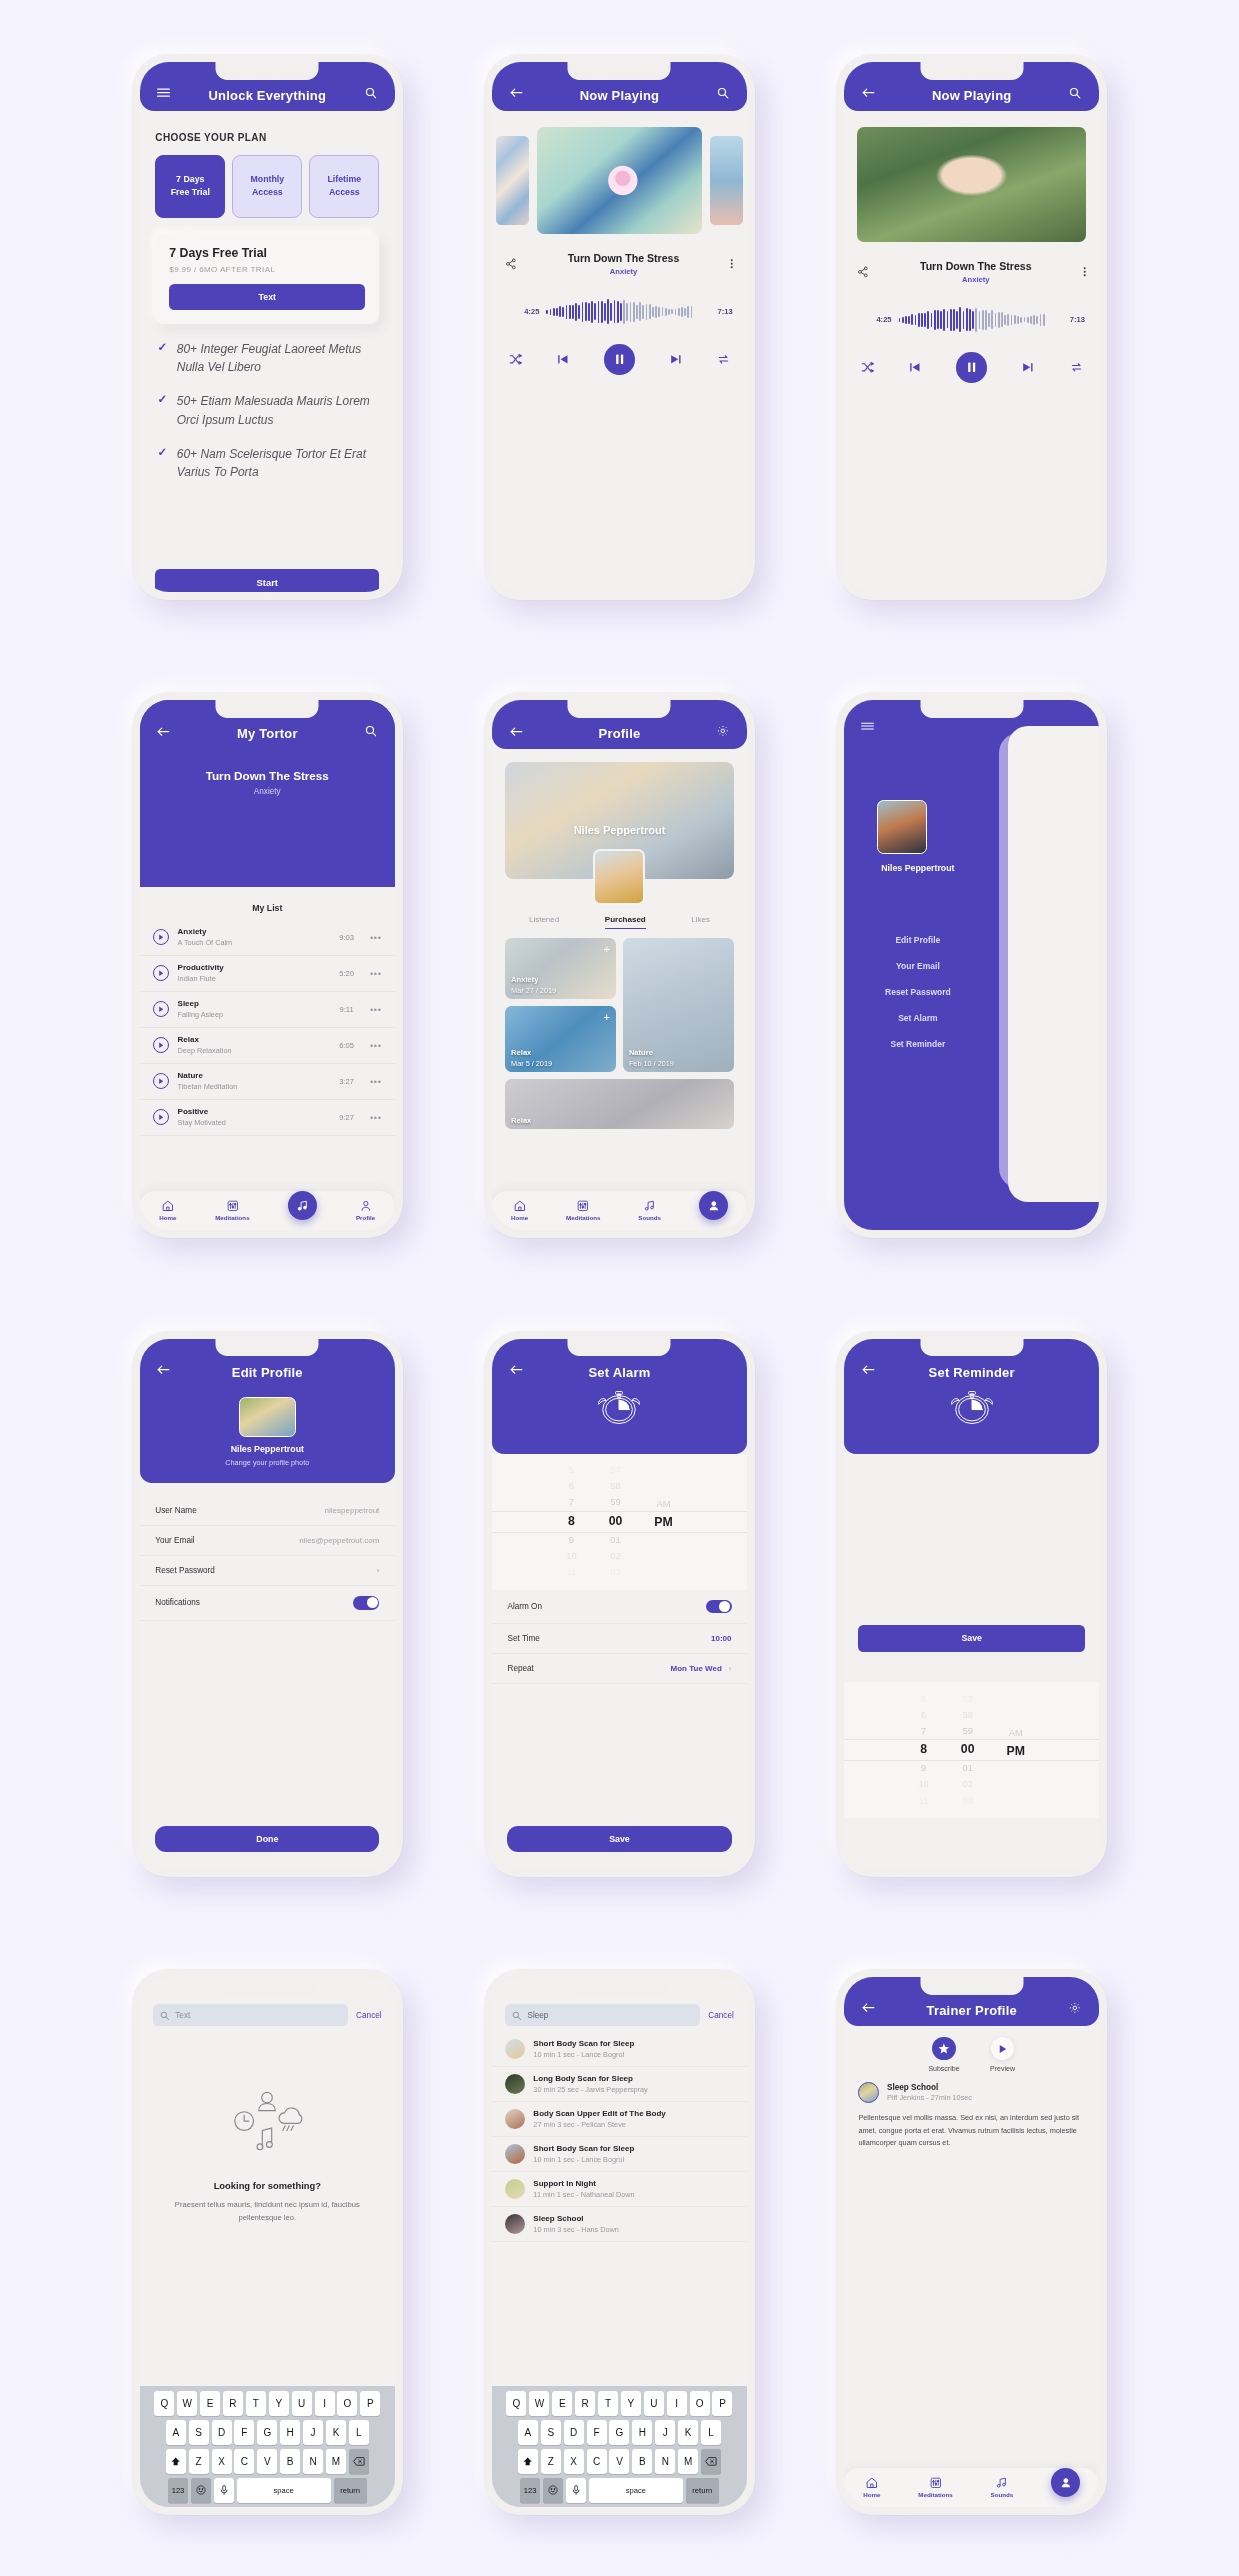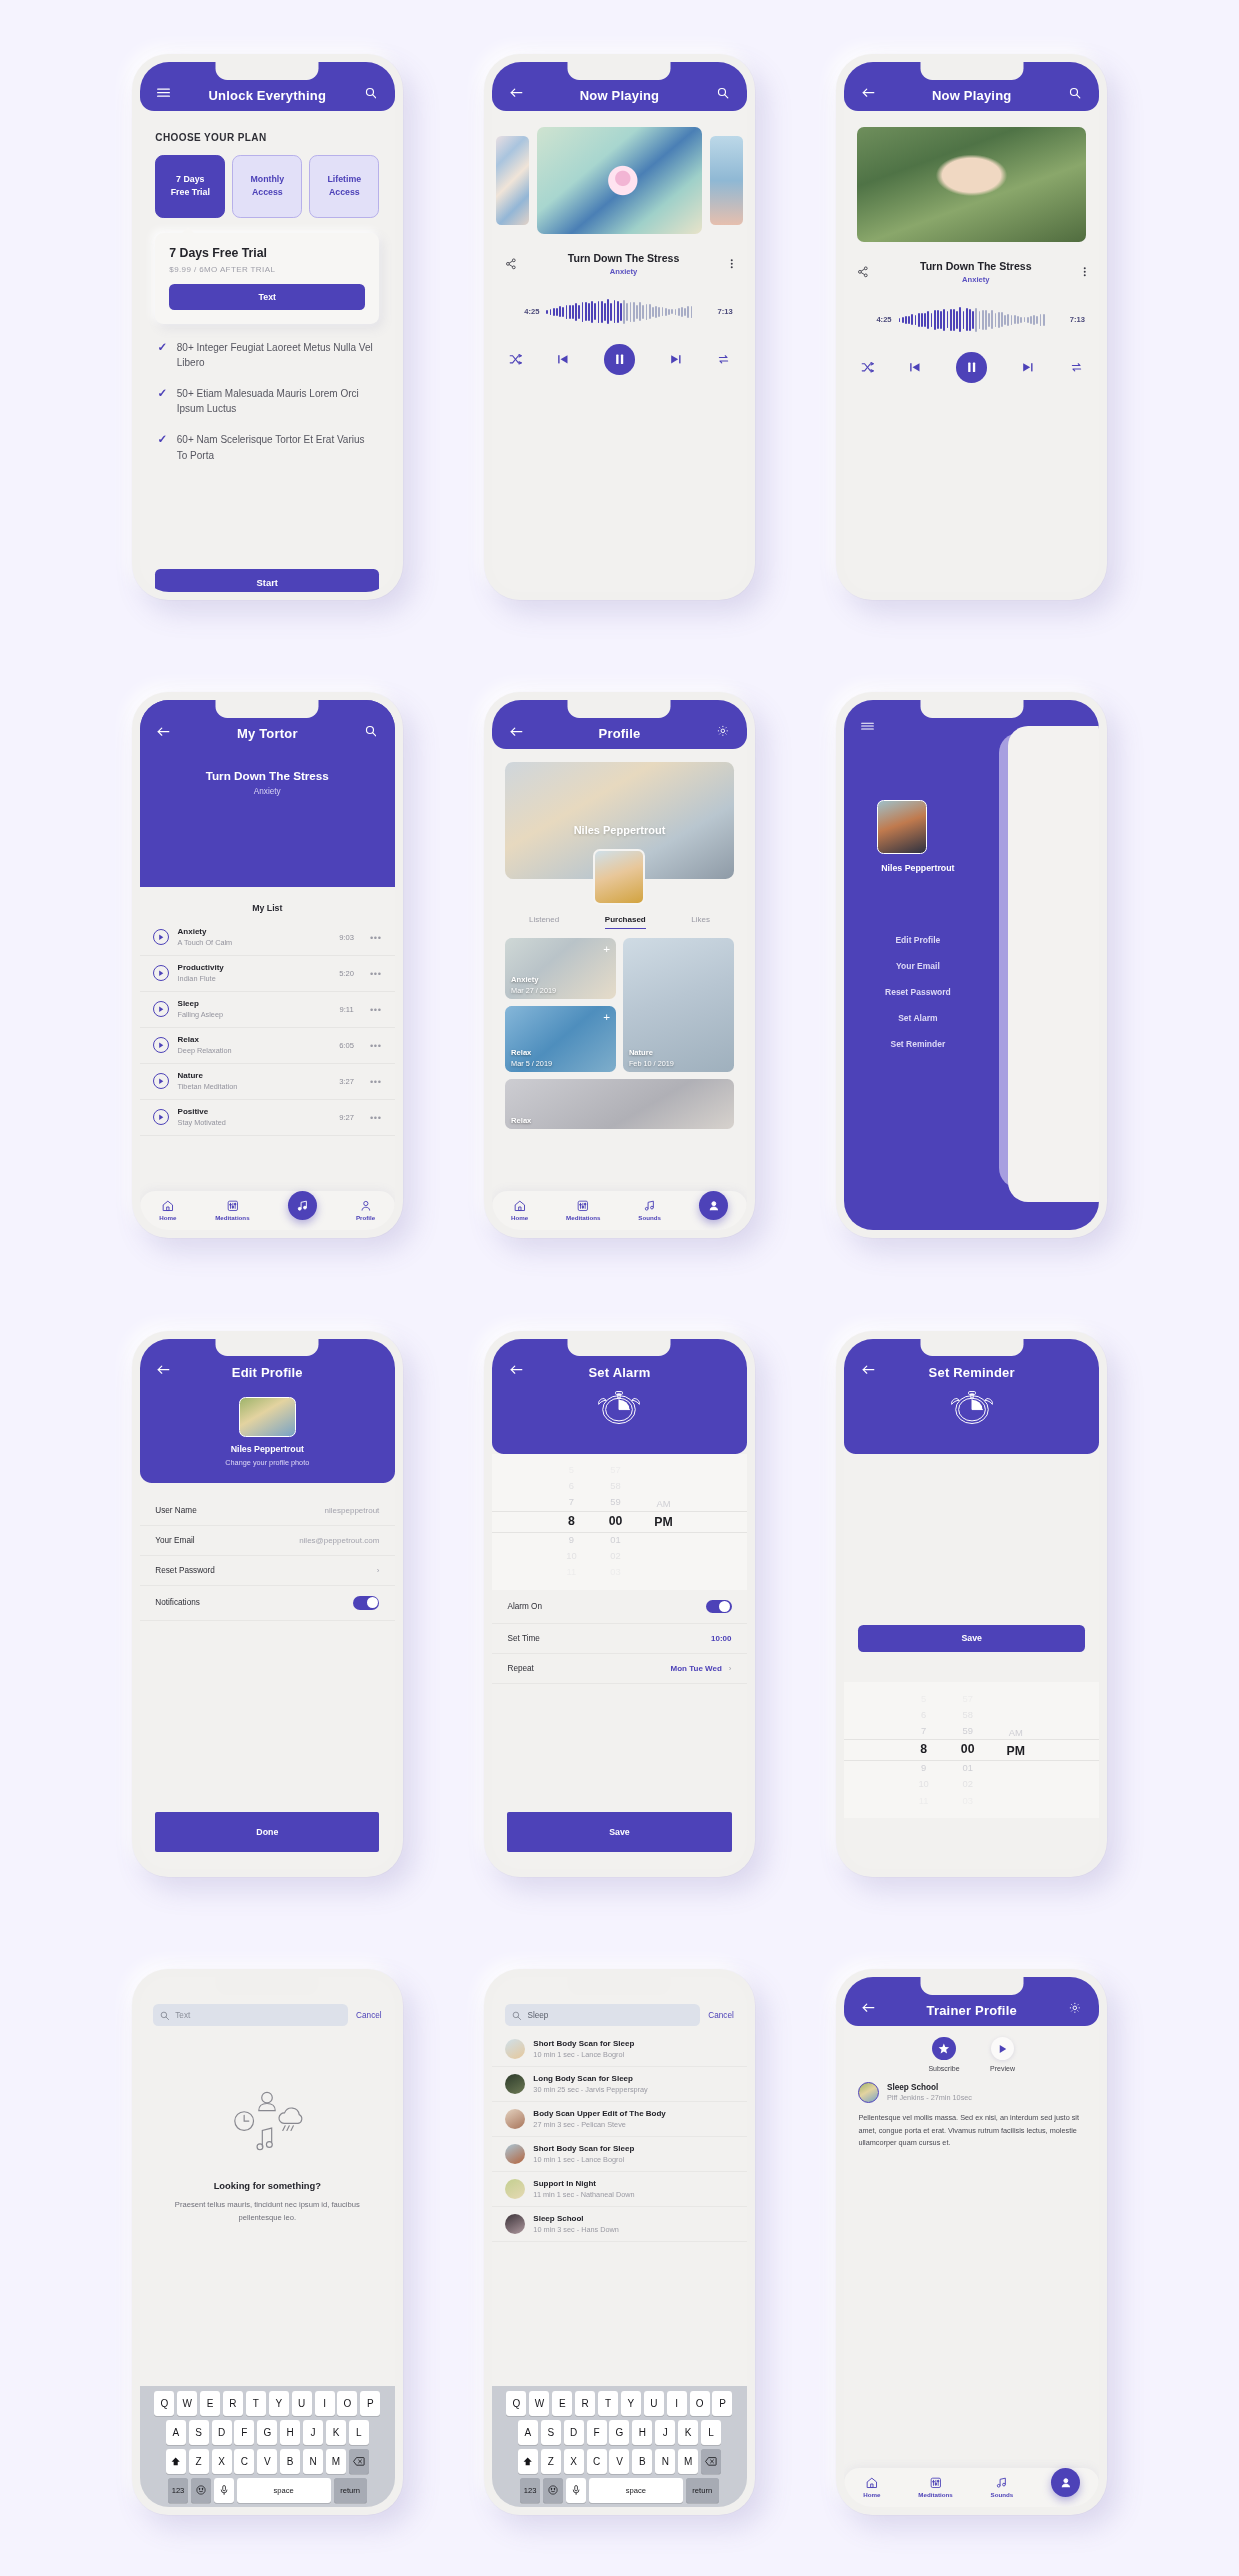--- a/index.html
+++ b/index.html
@@ -88,21 +88,21 @@
   }
   .card-t { font-size:12.3px; font-weight:bold; color:#24242b; }
   .card-s { font-size:8px; color:#9e9ea8; letter-spacing:0.4px; margin-top:4.7px; }
   .btn {
     display:flex; align-items:center; justify-content:center;
     background:#4d42b8; color:#fff; border-radius:5.3px;
     font-size:8.8px; font-weight:bold; height:26px; margin-top:10.6px;
   }
   .feat { display:flex; gap:9.4px; margin:15.3px 17.6px 0 17.6px; align-items:flex-start; }
   .chk { color:#4d42b8; font-size:11.7px; line-height:1; margin-top:1.2px; font-weight:bold;}
-  .feat-tx { font-size:10px; color:#55555f; line-height:1.55; }
+  .feat-tx { font-size:12px; color:#55555f; line-height:1.55;font-style:italic; }
   .start-btn {
     position:absolute; left:15.3px; right:15.3px; bottom:16.4px;
     height:27px; border-radius:5.3px; background:#4d42b8; color:#fff;
     display:flex; align-items:center; justify-content:center;
     font-size:9.4px; font-weight:bold;
   }
 
   
   .cover-row { display:flex; align-items:center; gap:8.2px; margin-top:16.4px; padding:0 3.5px; }
   .cover-side { width:33px; height:89px; border-radius:5.3px; flex-shrink:0; }
@@ -208,21 +208,21 @@
   .row {
     display:flex; align-items:center; justify-content:space-between;
     padding:10px 15.3px; border-bottom:0.6px solid #e7e6e4;
   }
   .row-l { font-size:8.2px; color:#2e2e36; }
   .row-r { font-size:8px; color:#a4a4ae; }
   .row-r.accent { color:#4d42b8; font-weight:bold; }
   .toggle { width:26px;height:13.5px;border-radius:7px;background:#4d42b8;position:relative; }
   .toggle i { position:absolute; right:1.2px; top:1.2px; width:11px;height:11px;border-radius:50%;background:#fff; }
   .bottom-btn {
-    position:absolute; left:15.3px; right:15.3px; bottom:16.4px; height:40px; border-radius:2px;
+    position:absolute; left:15.3px; right:15.3px; bottom:16.4px; height:26px; border-radius:11px;
     background:#4d42b8; color:#fff; display:flex; align-items:center; justify-content:center;
     font-size:8.8px; font-weight:bold;
   }
 
   
   .al-head { background:#4d42b8; height:115px; border-bottom-left-radius:11.7px;border-bottom-right-radius:11.7px;
              display:flex; align-items:center; justify-content:center; }
   .picker { position:relative; padding:8.2px 0 9.4px 0; background:#f7f6f4; }
   .picker .lines { position:absolute; left:0; right:0; top:50%; transform:translateY(-50%); height:22px;
                    border-top:0.6px solid #e4e3e1; border-bottom:0.6px solid #e4e3e1; }

